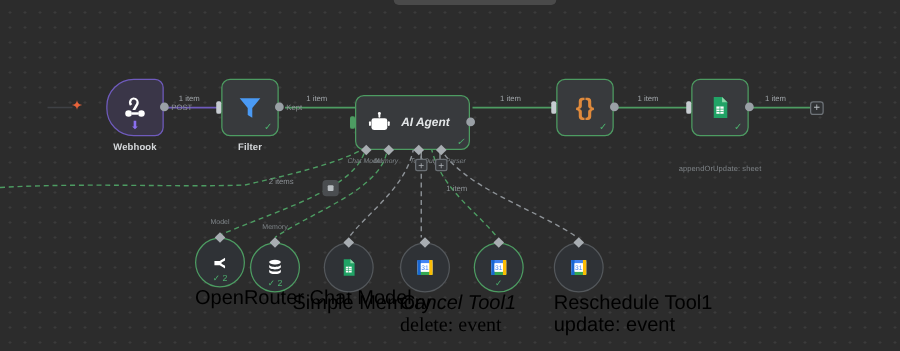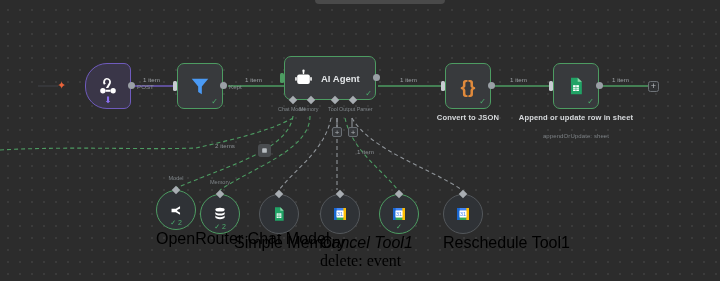--- a/index.html
+++ b/index.html
@@ -168,35 +168,37 @@
     <svg width="22" height="22" viewBox="0 0 24 24" fill="#ffffff">
       <path d="M10.5 3.2a4.6 4.6 0 0 0-2.9 7.3l2 -1.3a2.3 2.3 0 1 1 3.6 -1.1l-3.5 6.1h2.6l2.6-4.6a4.6 4.6 0 0 0-4.4-6.4z"></path>
       <circle cx="6.4" cy="17.2" r="2.9"></circle>
       <circle cx="17.6" cy="17.2" r="2.9"></circle>
       <path d="M9.3 16.1h5.4v2.2H9.3z"></path>
     </svg>
     <div class="pin">⬇</div>
   </div>
   <div class="dot" style="left:43px; top:19px;"></div>
   <div class="port-lbl" style="left:52px; top:20px;">POST</div>
+  <div class="ntitle" style="top:50px;">Webhook</div>
 </div>
 
 <div class="node" style="left:177px; top:63px;">
   <div class="nbox green">
     <svg width="22" height="22" viewBox="0 0 24 24" fill="#4a9af5">
       <path d="M3 4h18l-7 8.5V21l-4-2.5v-6z"></path>
     </svg>
     <div class="check">✓</div>
   </div>
   <div class="in-dot" style="left:-4px; top:18px;"></div>
   <div class="dot" style="left:43px; top:19px;"></div>
   <div class="port-lbl" style="left:52px; top:20px;">Kept</div>
-</div>
-
-<div class="node" style="left:284px; top:56px;">
+  <div class="ntitle" style="top:50px;">Filter</div>
+</div>
+
+<div class="node" style="left:284px; top:76px;font-style:italic;">
   <div class="nbox green wide">
     <svg width="19" height="19" viewBox="0 0 24 24" fill="#ffffff">
       <rect x="4" y="7" width="16" height="12" rx="2.5"></rect>
       <rect x="11" y="2.5" width="2" height="4" rx="1"></rect>
       <circle cx="12" cy="2.2" r="1.5"></circle>
       <rect x="1.5" y="10" width="2" height="5" rx="1"></rect>
       <rect x="20.5" y="10" width="2" height="5" rx="1"></rect>
     </svg>
     <span class="agent-label">AI Agent</span>
     <div class="check" style="right:3px; bottom:1px;">✓</div>
@@ -224,38 +226,36 @@
   </svg>
 </div>
 
 <div class="node" style="left:445px; top:63px;">
   <div class="nbox green">
     <span style="color:#e08a3c; font-size:19px; font-weight:bold; line-height:19px;">{}</span>
     <div class="check">✓</div>
   </div>
   <div class="in-dot" style="left:-4px; top:18px;"></div>
   <div class="dot" style="left:43px; top:19px;"></div>
-  <div class="ntitle" style="top:50px;">Convert to JSON</div>
 </div>
 
 <div class="node" style="left:553px; top:63px;">
   <div class="nbox green">
     <svg width="20" height="20" viewBox="0 0 24 24">
       <path d="M6 2h8l5 5v15H6z" fill="#21a366"></path>
       <path d="M14 2l5 5h-5z" fill="#8ed6a8"></path>
       <rect x="8.5" y="11" width="7" height="7" fill="#ffffff"></rect>
       <rect x="8.5" y="13.2" width="7" height="0.7" fill="#21a366"></rect>
       <rect x="8.5" y="15.4" width="7" height="0.7" fill="#21a366"></rect>
       <rect x="11.6" y="11" width="0.7" height="7" fill="#21a366"></rect>
     </svg>
     <div class="check">✓</div>
   </div>
   <div class="in-dot" style="left:-4px; top:18px;"></div>
   <div class="dot" style="left:43px; top:19px;"></div>
-  <div class="ntitle" style="top:50px; width:140px;">Append or update row in sheet</div>
   <div class="nsub" style="top:70px;">appendOrUpdate: sheet</div>
 </div>
 
 <div class="plus-btn" style="left:648px; top:81px;">+</div>
 
 <div class="edge-lbl" style="left:141px; top:76px;">1 item</div>
 <div class="edge-lbl" style="left:243px; top:76px;">1 item</div>
 <div class="edge-lbl" style="left:398px; top:76px;">1 item</div>
 <div class="edge-lbl" style="left:508px; top:76px;">1 item</div>
 <div class="edge-lbl" style="left:610px; top:76px;">1 item</div>
@@ -342,13 +342,14 @@
       <rect x="3" y="3" width="18" height="4" fill="#4285f4"></rect>
       <rect x="3" y="17" width="18" height="4" fill="#34a853"></rect>
       <rect x="3" y="3" width="4" height="18" fill="#1967d2"></rect>
       <rect x="17" y="3" width="4" height="18" fill="#fbbc04"></rect>
       <rect x="7" y="7" width="10" height="10" fill="#ffffff"></rect>
       <text x="12" y="15" font-size="8" text-anchor="middle" fill="#4285f4" font-family="Liberation Sans, sans-serif">31</text>
     </svg>
     <div class="topdiamond"></div>
   </div>
   <div class="rtitle" style="top:44px;">Reschedule Tool1</div>
+  <div class="rsub" style="top:56px;">update: event</div>
 </div>
 
 </body></html>

